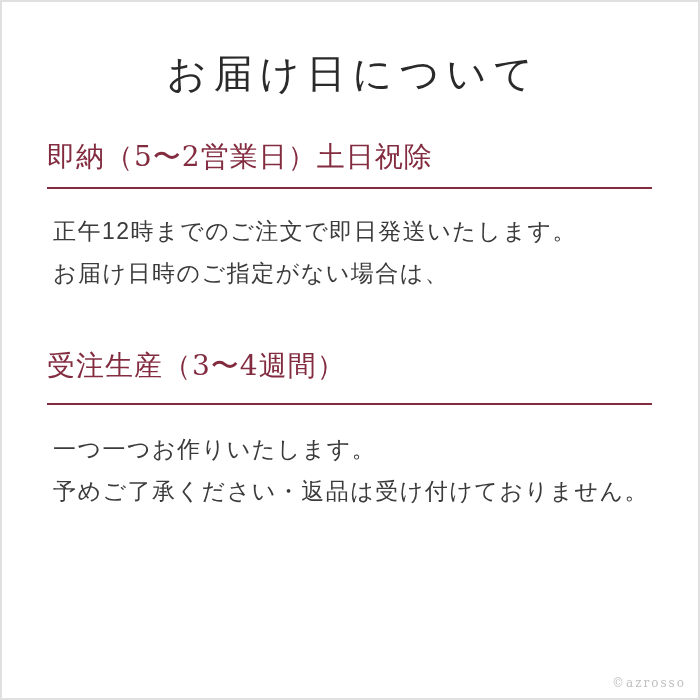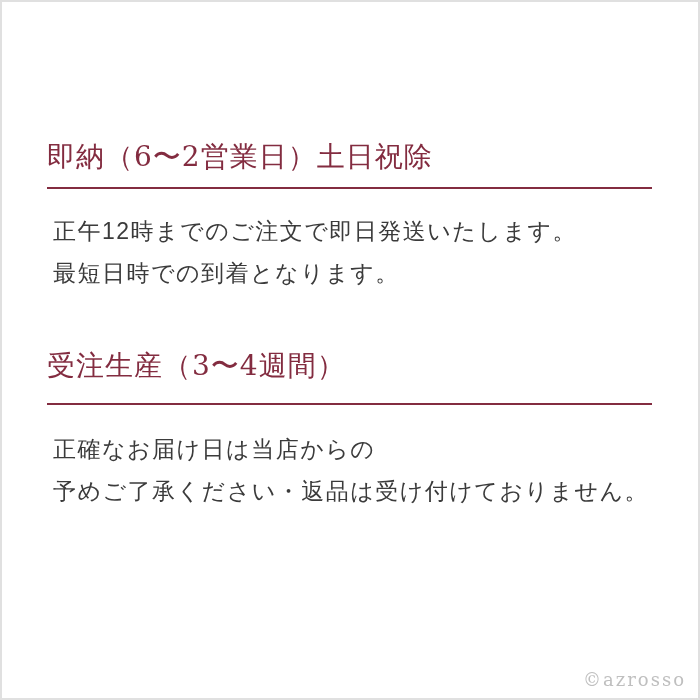--- a/index.html
+++ b/index.html
@@ -66,45 +66,46 @@
   .rule-1    { top: 185px; }
   .body-1    { top: 206px; }
   .heading-2 { top: 348px; }
   .rule-2    { top: 401px; }
   .body-2    { top: 424px; }
   .watermark {
     position: absolute;
     right: 12px;
     bottom: 8px;
     font-family: "DejaVu Serif", "Liberation Serif", serif;
-    font-size: 18px;
+    font-size: 12px;
     letter-spacing: 2px;
     color: var(--watermark);
     margin-left: 21px;
   }
 </style>
 </head>
 <body>
 
 <div class="page">
 
+  <h1 class="title">お届け日について</h1>
 
   <section>
-    <h2 class="section-heading heading-1">即納（6〜2営業日）土日祝除</h2>
+    <h2 class="section-heading heading-1">即納（5〜2営業日）土日祝除</h2>
     <div class="heading-rule rule-1"></div>
     <div class="body-text body-1">
       <p>正午12時までのご注文で即日発送いたします。</p>
-      <p>最短日時での到着となります。</p>
+      <p>お届け日時のご指定がない場合は、</p>
     </div>
   </section>
 
   <section>
     <h2 class="section-heading heading-2">受注生産（3〜4週間）</h2>
     <div class="heading-rule rule-2"></div>
     <div class="body-text body-2">
-      <p>正確なお届け日は当店からの</p>
+      <p>一つ一つお作りいたします。</p>
       <p>予めご了承ください・返品は受け付けておりません。</p>
     </div>
   </section>
 
   <div class="watermark">©azrosso</div>
 
 </div>
 
 </body></html>

